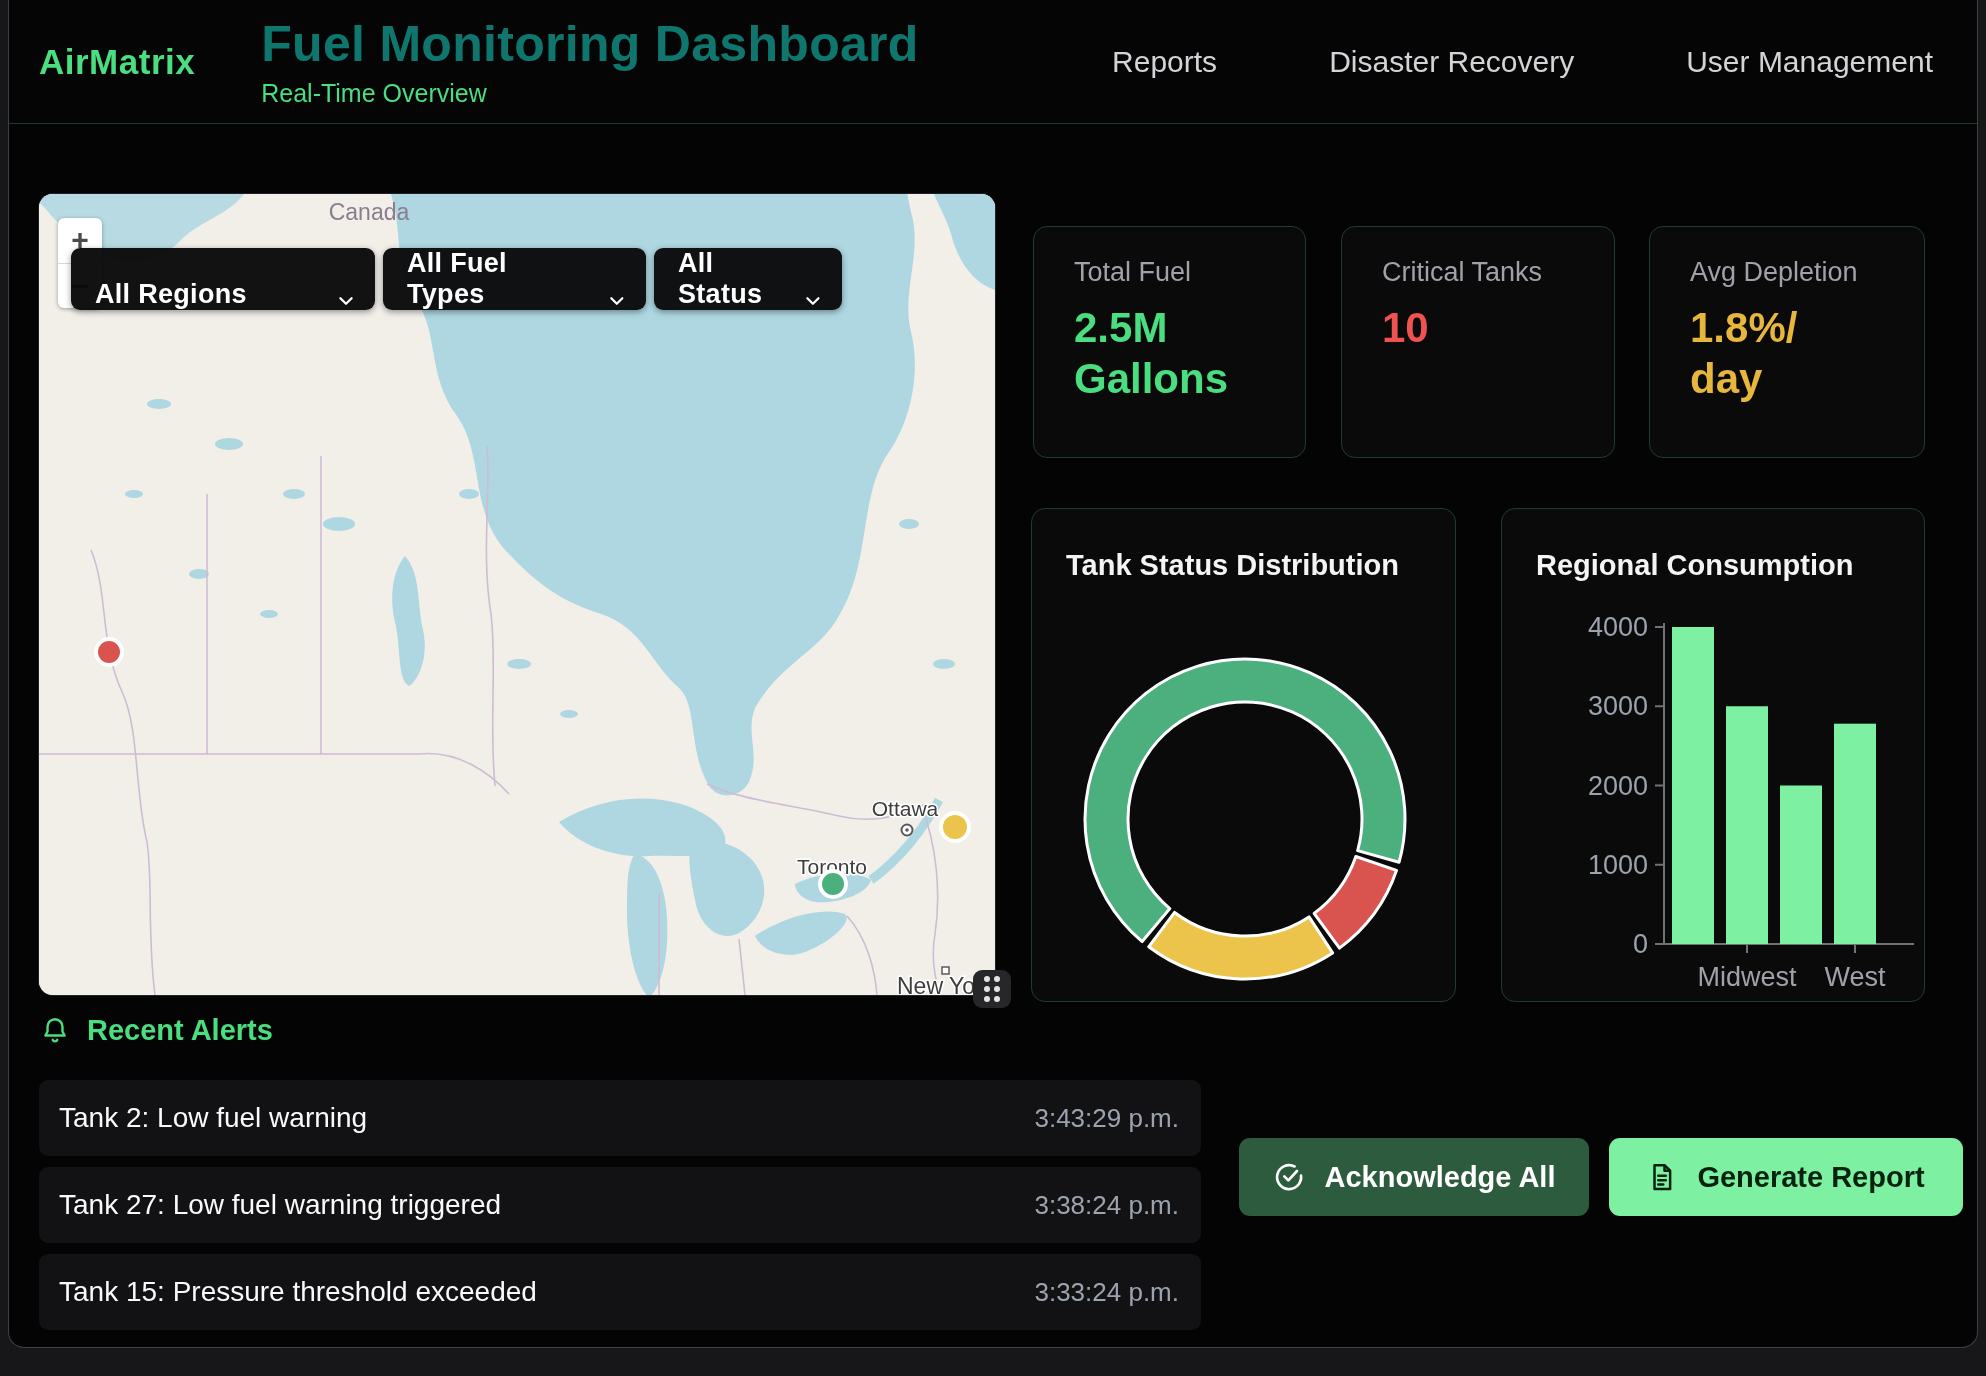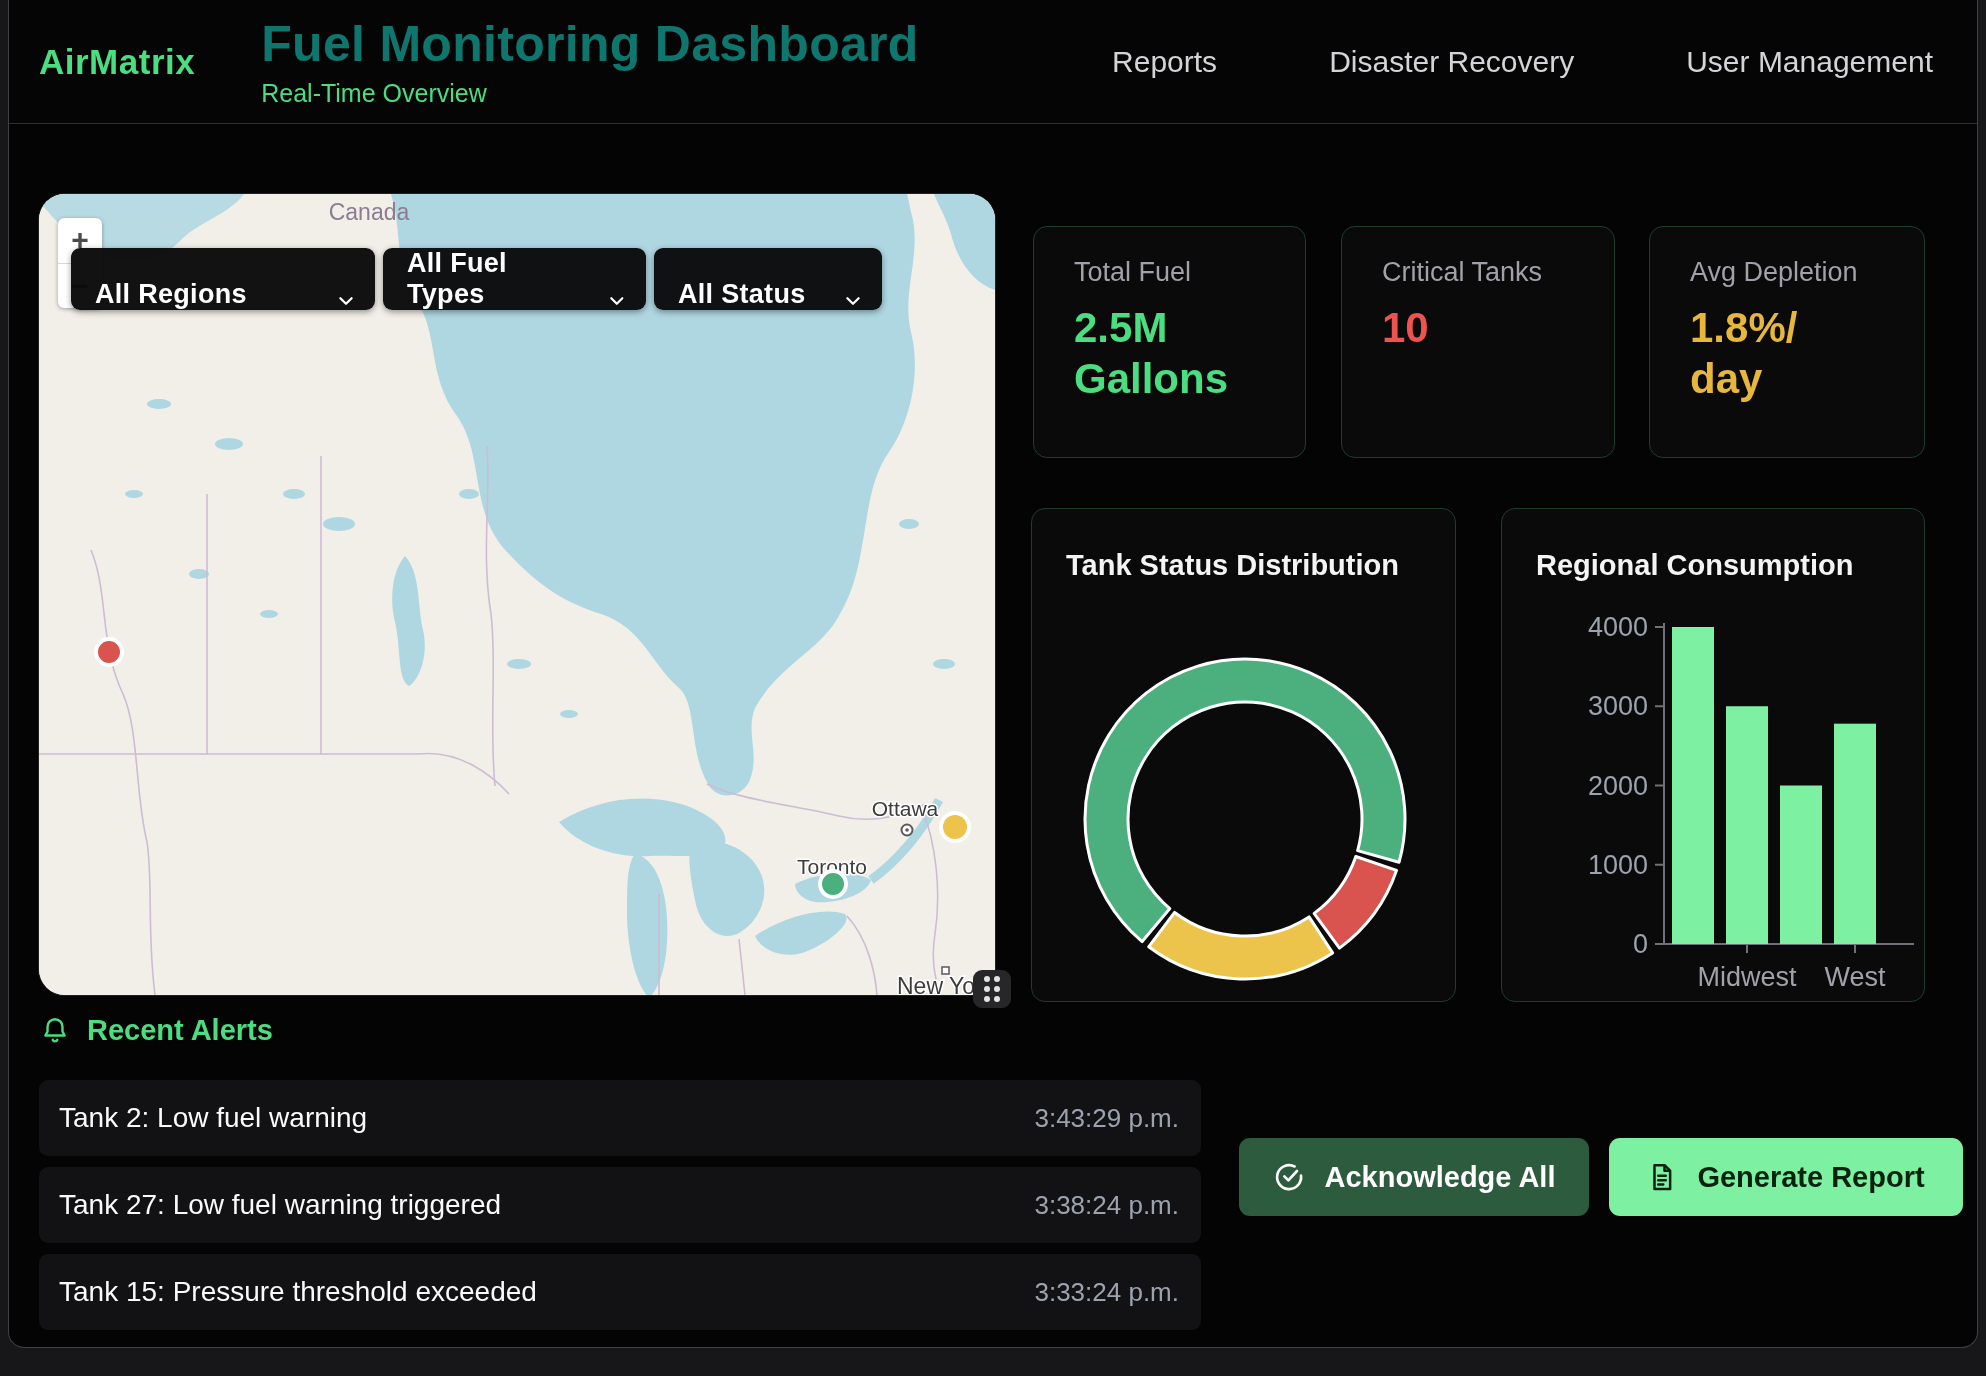--- a/index.html
+++ b/index.html
@@ -11,33 +11,33 @@
   .header { position:absolute; left:0; top:0; width:100%; height:124px; display:flex; align-items:center;
             padding:0 44px 0 30px; border-bottom:1px solid #1c3a2a; background:#050506; }
   .brand { font-size:35px; font-weight:bold; color:#4ade80; margin-right:66px; letter-spacing:.5px; }
   .titleblock { display:flex; flex-direction:column; gap:6px; }
   .title { font-size:50px; font-weight:bold; color:#0f766e; letter-spacing:.3px;text-align:center; }
   .subtitle { font-size:25px; font-weight:500; color:#4ade80; }
   .nav { margin-left:auto; display:flex; gap:112px; }
   .nav-item { font-size:30px; color:#d4d4d8; cursor:pointer; }
 
   
-  .map-card { position:absolute; left:30px; top:194px; width:956px; height:801px; border-radius:26px;
+  .map-card { position:absolute; left:30px; top:194px; width:956px; height:801px; border-radius:14px;
               overflow:hidden; background:#f2efe9; box-shadow:0 0 0 1px #222226; }
   .map-card svg.basemap { position:absolute; left:0; top:0; }
   .zoomctl { position:absolute; left:19px; top:24px; width:44px; height:90px; background:#fff; border-radius:6px;
              box-shadow:0 1px 4px rgba(0,0,0,.35); display:flex; flex-direction:column; z-index:1; }
   .zoomctl .zbtn { flex:1; display:flex; align-items:center; justify-content:center; font-size:30px; font-weight:bold; color:#4b4b4b; cursor:pointer; }
   .zoomctl .zbtn:first-child { border-bottom:1px solid #d9d9d9; }
   .filters { position:absolute; left:32px; top:54px; display:flex; gap:8px; z-index:2; }
   .select { height:62px; background:rgba(8,8,9,.96); border-radius:9px; display:flex; align-items:flex-end;
             padding:3px 20px 0 24px; cursor:pointer; box-shadow:0 2px 6px rgba(0,0,0,.4); }
   .select span.lbl { color:#fff; font-size:27px; font-weight:bold; letter-spacing:.3px; }
   .select .chev { margin-left:26px; width:18px; height:18px; }
-  .sel-regions { width:304px; } .sel-fuel { width:263px;gap:20px; } .sel-status { width:228px; }
+  .sel-regions { width:304px; } .sel-fuel { width:263px;gap:20px; } .sel-status { width:188px; }
   .sel-regions .chev, .sel-fuel .chev, .sel-status .chev { margin-left:auto; }
   .grip { position:absolute; left:964px; top:970px; width:38px; height:38px; background:#27272a; border-radius:9px;
           display:grid; grid-template-columns:repeat(2,6px); grid-template-rows:repeat(3,6px); gap:4px;
           align-content:center; justify-content:center; z-index:3; cursor:grab; }
   .grip i { background:#e4e4e7; border-radius:50%; width:6px; height:6px; }
 
   
   .stat { position:absolute; top:226px; height:232px; background:#0a0a0b; border:1px solid #1f3d2d; border-radius:14px; padding:30px 40px; }
   .stat .label { font-size:27px; color:#a1a1aa; font-weight:500; }
   .stat .value { font-size:42px; font-weight:bold; margin-top:14px; line-height:1.22; white-space:pre-line; }

